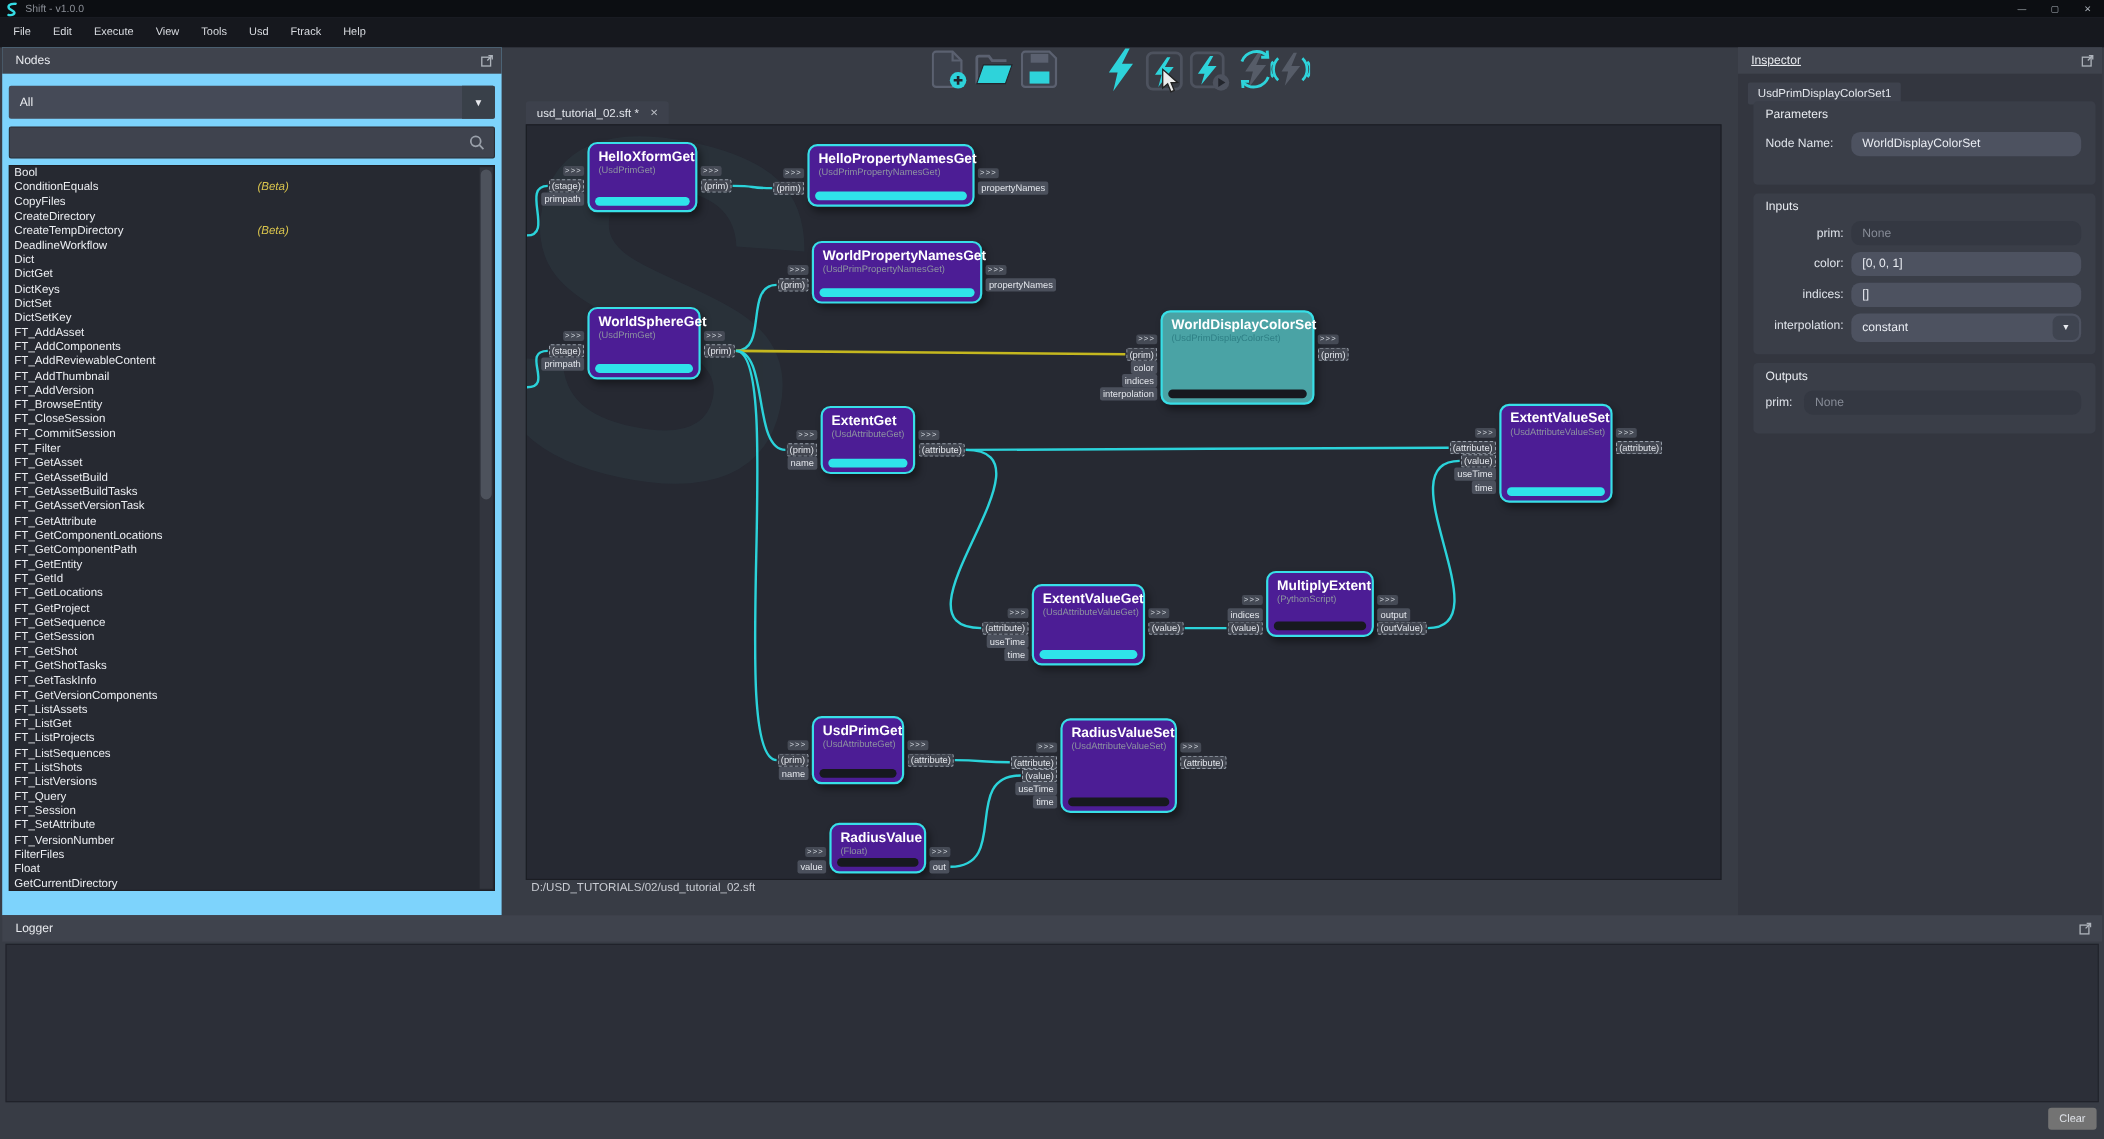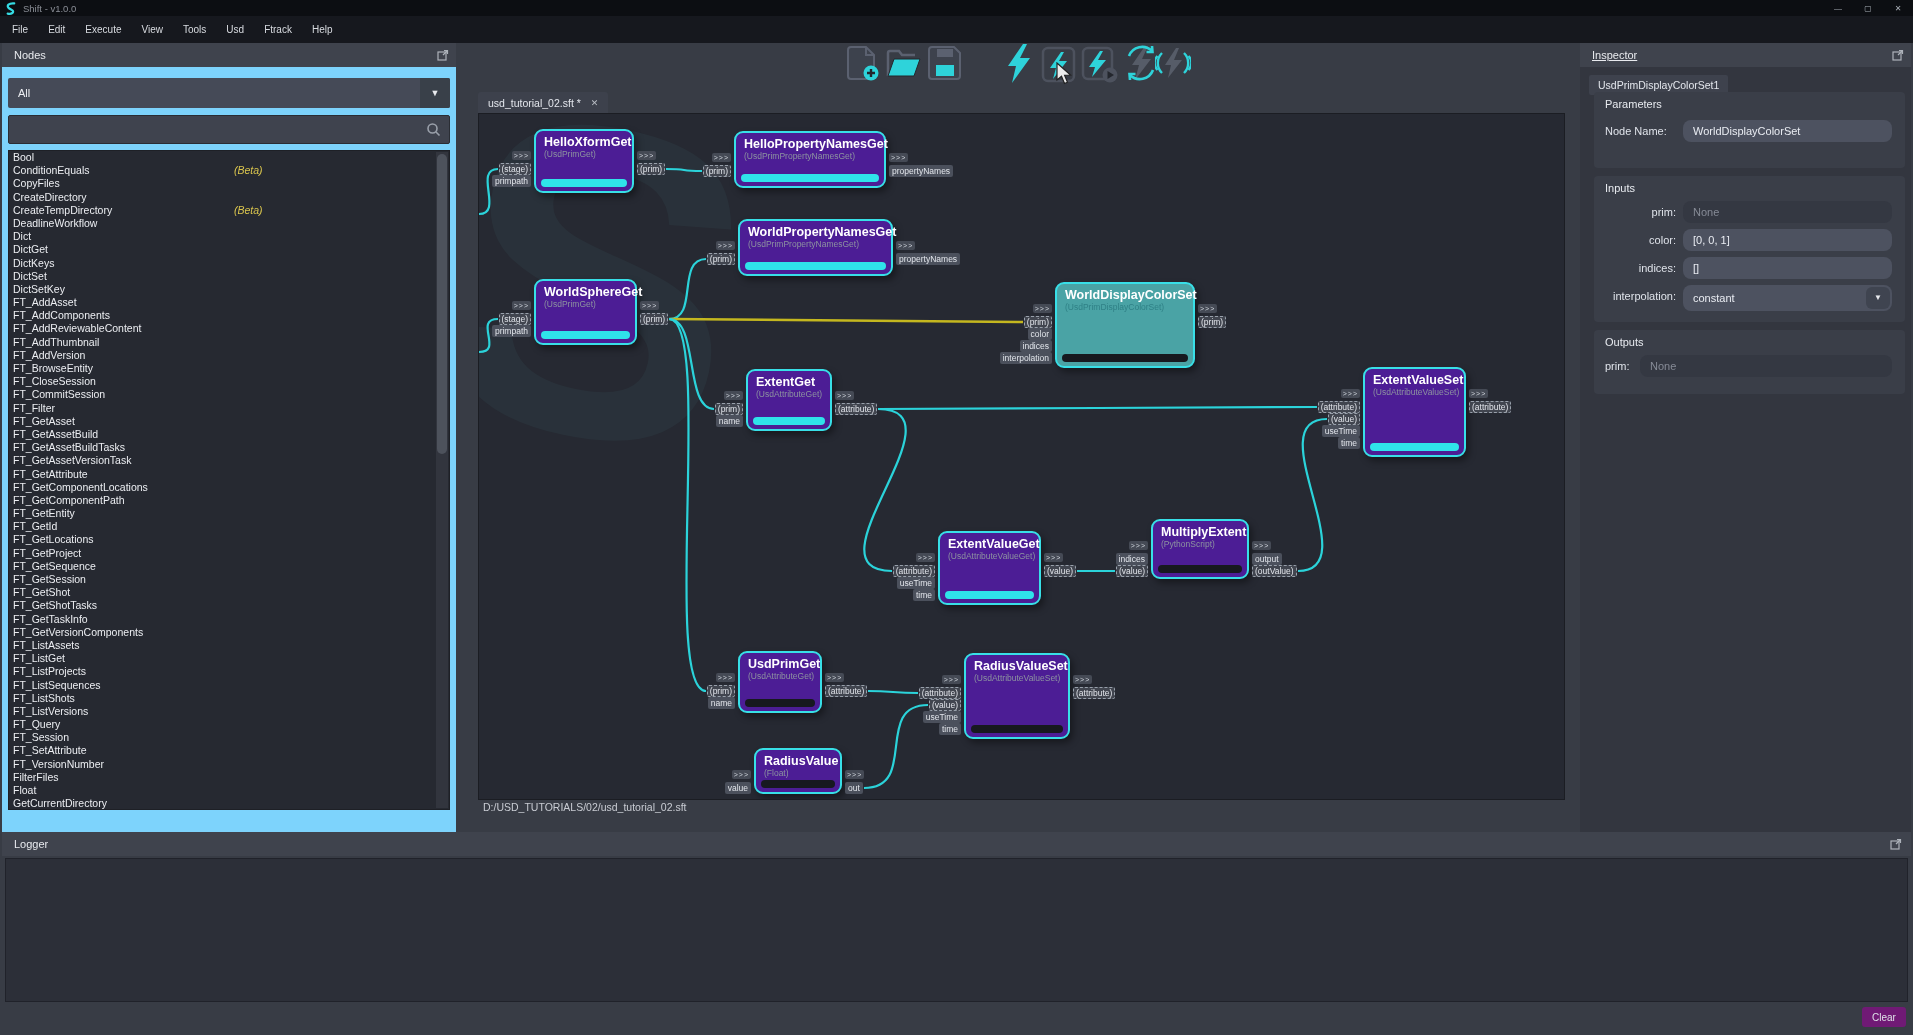--- a/index.html
+++ b/index.html
@@ -61,21 +61,21 @@
   .igroup .gh{font-size:11px;color:#e8ebf0;padding:6px 0 0 11px;font-weight:normal;}
   .irow{position:absolute;height:22px;}
   .ilabel{position:absolute;font-size:11px;color:#dfe3ea;line-height:22px;}
   .ifield{position:absolute;height:22px;border-radius:8px;font-size:11px;line-height:22px;padding-left:10px;box-sizing:border-box;}
   .ifield.enabled{background:#4d5260;color:#e9ecf2;}
   .ifield.disabled{background:#343842;color:#868b96;}
   .dd-arrow{position:absolute;right:2px;top:2px;width:24px;height:22px;background:#3f4450;border-radius:6px;display:flex;align-items:center;justify-content:center;color:#e8eaee;font-size:8px;}
   
   #logger-header{left:2px;top:832px;width:1909px;}
   #logger-content{left:5px;top:858px;width:1903px;height:144px;background:#2c2f38;border:1px solid #20222a;box-sizing:border-box;}
-  #clear-btn{left:1862px;top:1007px;width:44px;height:20px;background:#701a75;border-radius:3px;font-size:10px;color:#dfe2e8;display:flex;align-items:center;justify-content:center;}
+  #clear-btn{left:1862px;top:1007px;width:44px;height:20px;background:#737373;border-radius:3px;font-size:10px;color:#dfe2e8;display:flex;align-items:center;justify-content:center;}
   #cursor{left:1056px;top:62px;z-index:99;}
 </style>
 </head>
 <body>
 
 <div id="titlebar" class="abs">
   <svg width="13" height="13" viewBox="0 0 14 14" style="margin-left:4px;">
     <path d="M11 1.5 C5 1 2.5 4 5 6.5 L9 9 C11.5 11 8 13.5 4 12.5" fill="none" stroke="#35dce4" stroke-width="2.4" stroke-linecap="round"></path>
   </svg>
   <span id="title-text">Shift - v1.0.0</span>

